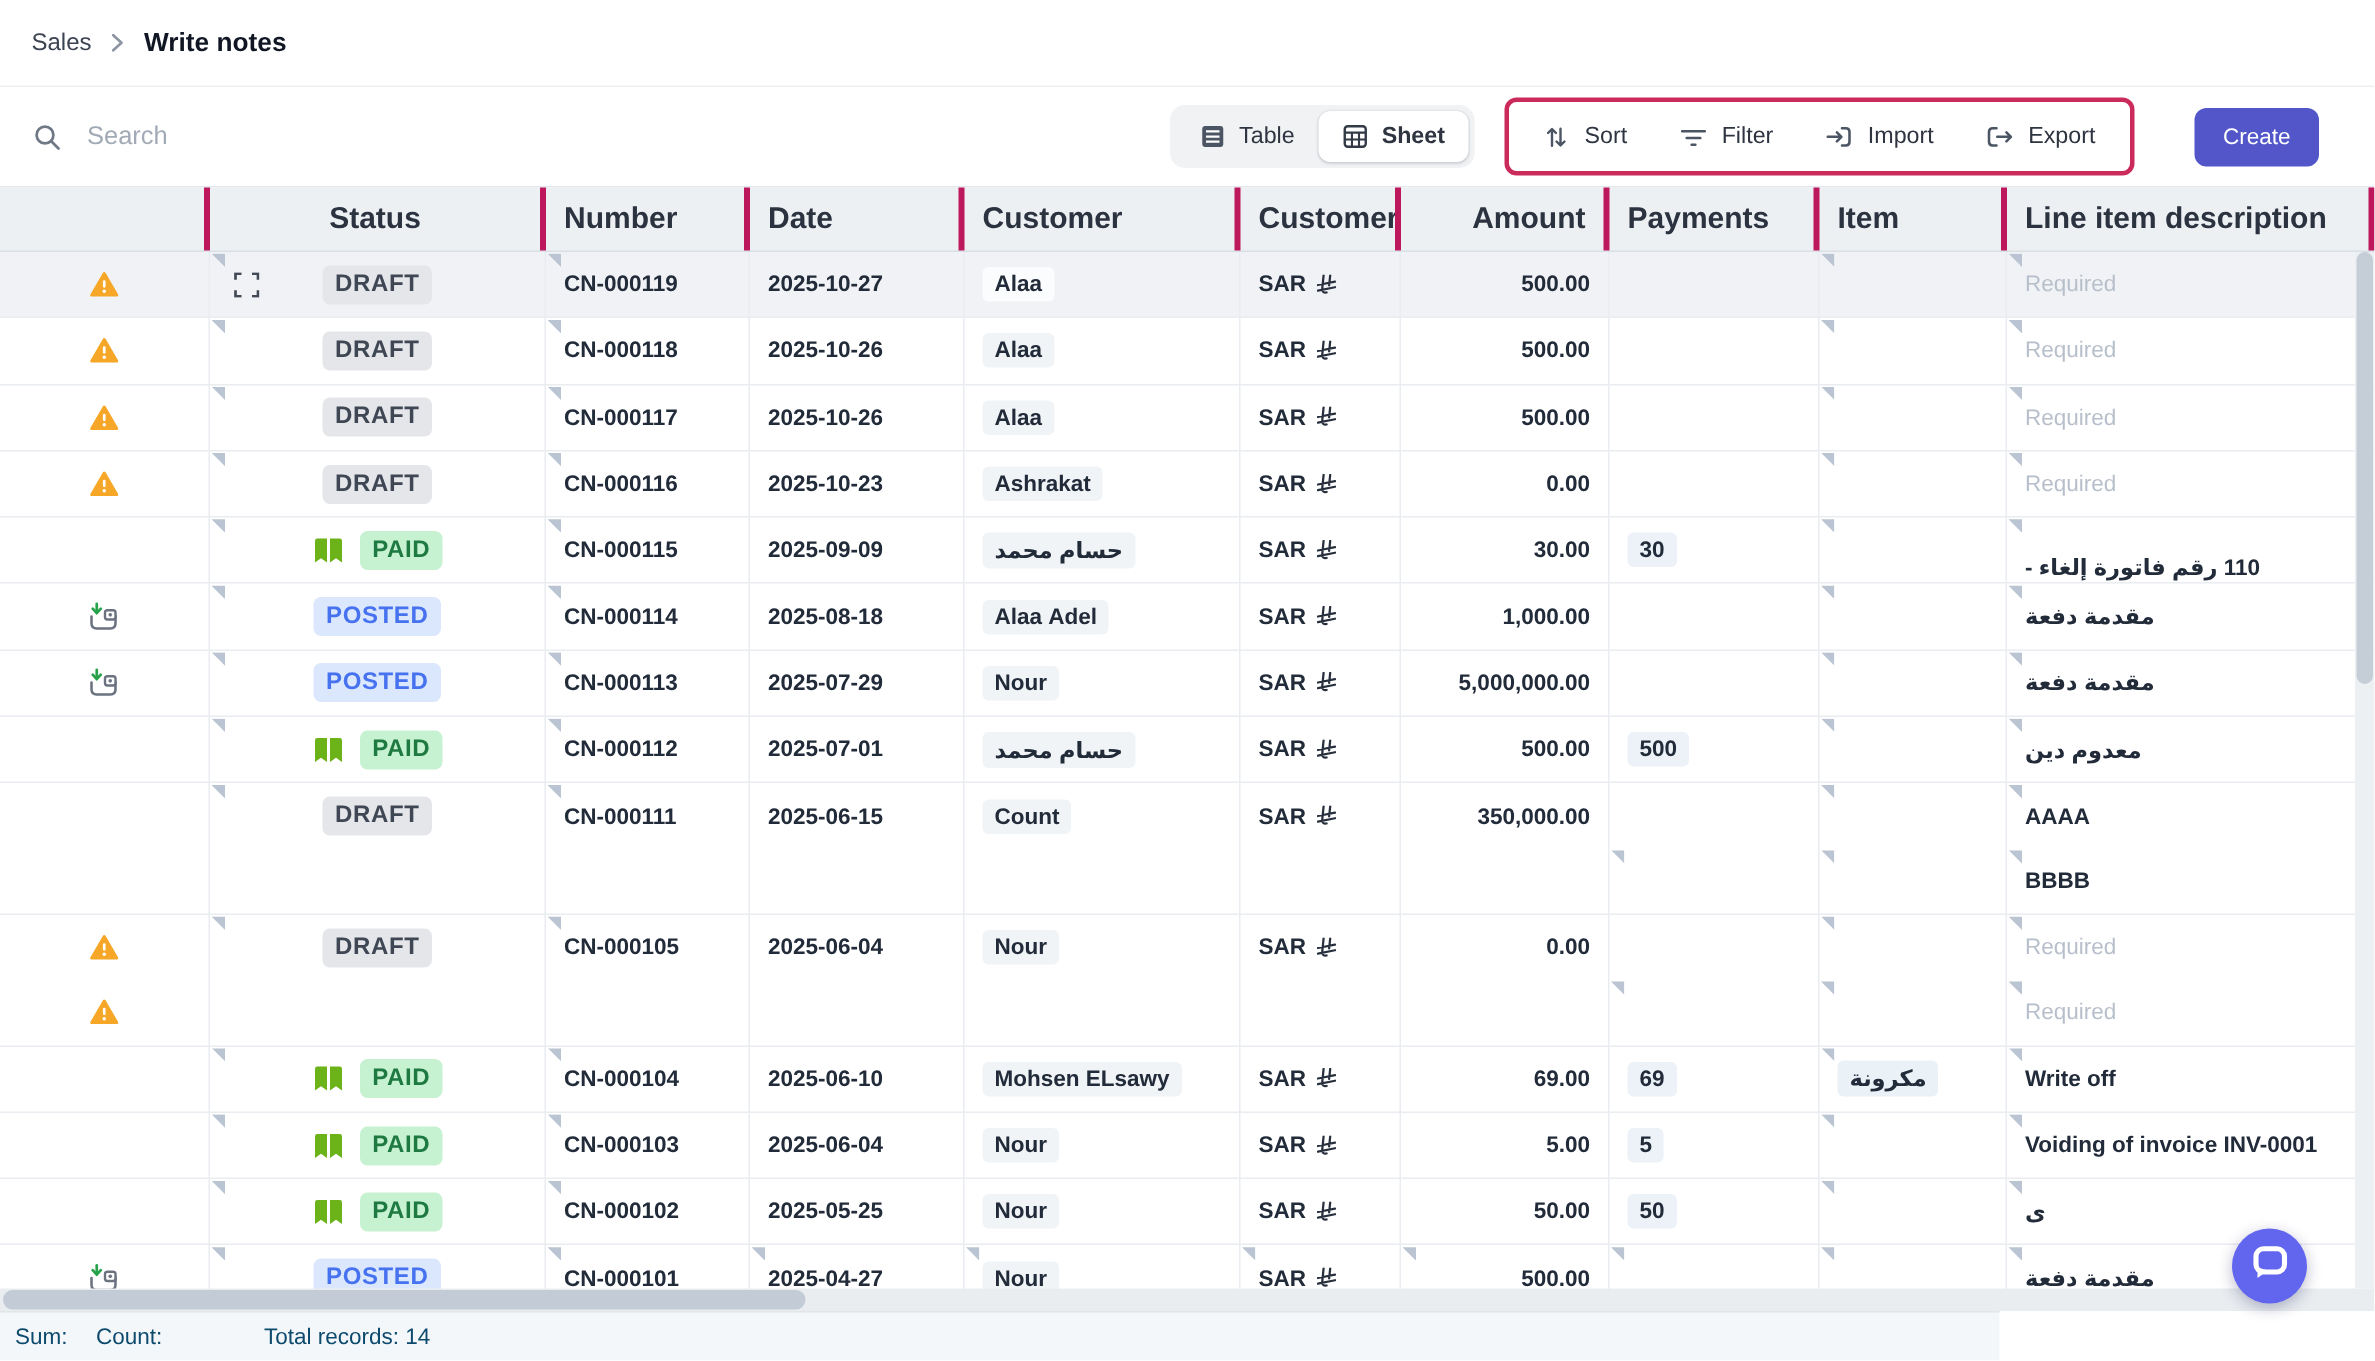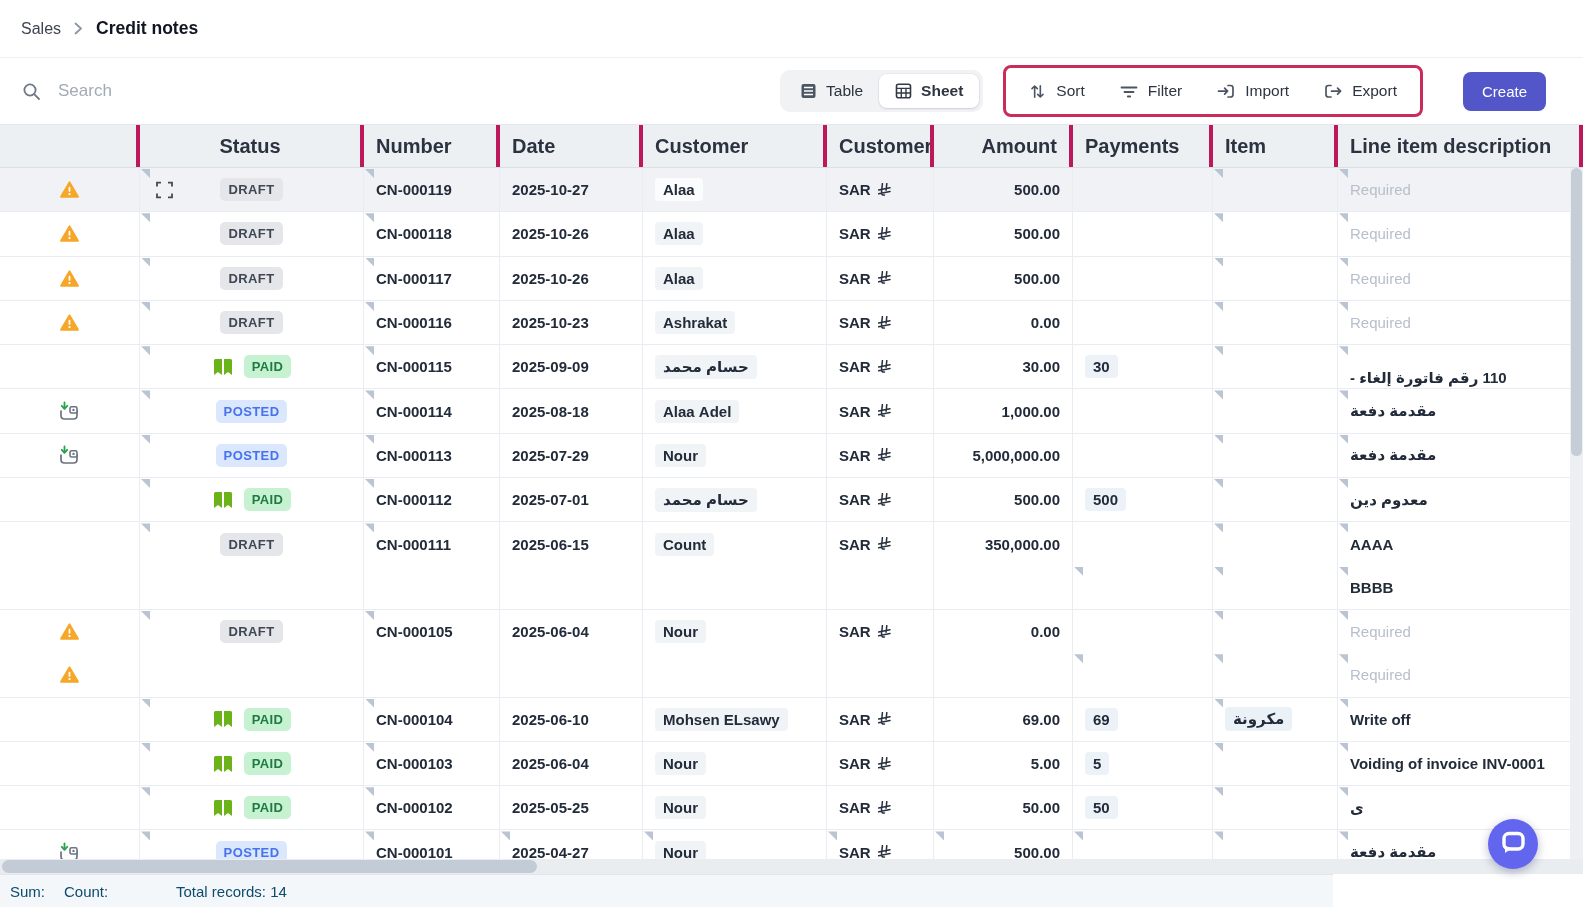--- a/index.html
+++ b/index.html
@@ -52,21 +52,21 @@
   .line-slot { height:var(--lh); display:flex; align-items:center; padding:0 12px;
     position:relative; white-space:nowrap; overflow:hidden; }
   .c-icons .line-slot { justify-content:center; padding:0; }
   .c-amount .line-slot { justify-content:flex-end; }
   .c-currency .line-slot { gap:7px; }
   .chip { background:#f1f4f7; border-radius:4px; padding:3px 8px; }
   .row.selected .chip { background:#fbfcfd; }
   .chip.pay { background:#ecf2f8; font-weight:700; }
   .chip.item { background:#eaf2f8; }
   .required { color:#b7bfcb; font-weight:500; }
-  .badge { font-size:13px; font-weight:700; letter-spacing:.4px; padding:4px 8px; border-radius:5px; }
+  .badge { font-size:16px; font-weight:700; letter-spacing:.4px; padding:4px 8px; border-radius:5px; }
   .badge.draft  { background:#e4e6ea; color:#3f4754; }
   .badge.paid   { background:#c7f2d2; color:#1f7a42; }
   .badge.posted { background:#dbe7fc; color:#4672ef; }
   .status-line { height:var(--lh); width:100%; display:flex; align-items:center;
     justify-content:center; gap:10px; position:relative; }
   .expand-btn { position:absolute; left:16px; top:50%; transform:translateY(-50%);
     display:flex; cursor:pointer; }
   .corner { position:absolute; top:1px; left:1px; width:9px; height:9px; background:#bac4d2;
     clip-path:polygon(0 0,100% 0,100% 100%); }
   .ic { display:flex; align-items:center; }
@@ -91,21 +91,21 @@
 </head>
 <body>
 
 <div class="topbar">
   <span class="bc-parent">Sales</span>
   <span class="bc-sep">
     <svg width="9" height="13" viewBox="0 0 9 13">
         <path d="M1.5 1.5 L7 6.5 L1.5 11.5" fill="none" stroke="#8d95a3" stroke-width="1.8" stroke-linecap="round" stroke-linejoin="round"></path>
       </svg>
   </span>
-  <span class="bc-current">Credit notes</span>
+  <span class="bc-current">Write notes</span>
 </div>
 
 <div class="toolbar">
   <div class="search">
     <span class="ic">
       <svg width="19" height="19" viewBox="0 0 19 19">
           <circle cx="8" cy="8" r="5.6" fill="none" stroke="#6f7885" stroke-width="1.8"></circle>
           <path d="M12.2 12.2 L17 17" stroke="#6f7885" stroke-width="1.8" stroke-linecap="round"></path>
         </svg>
     </span>

